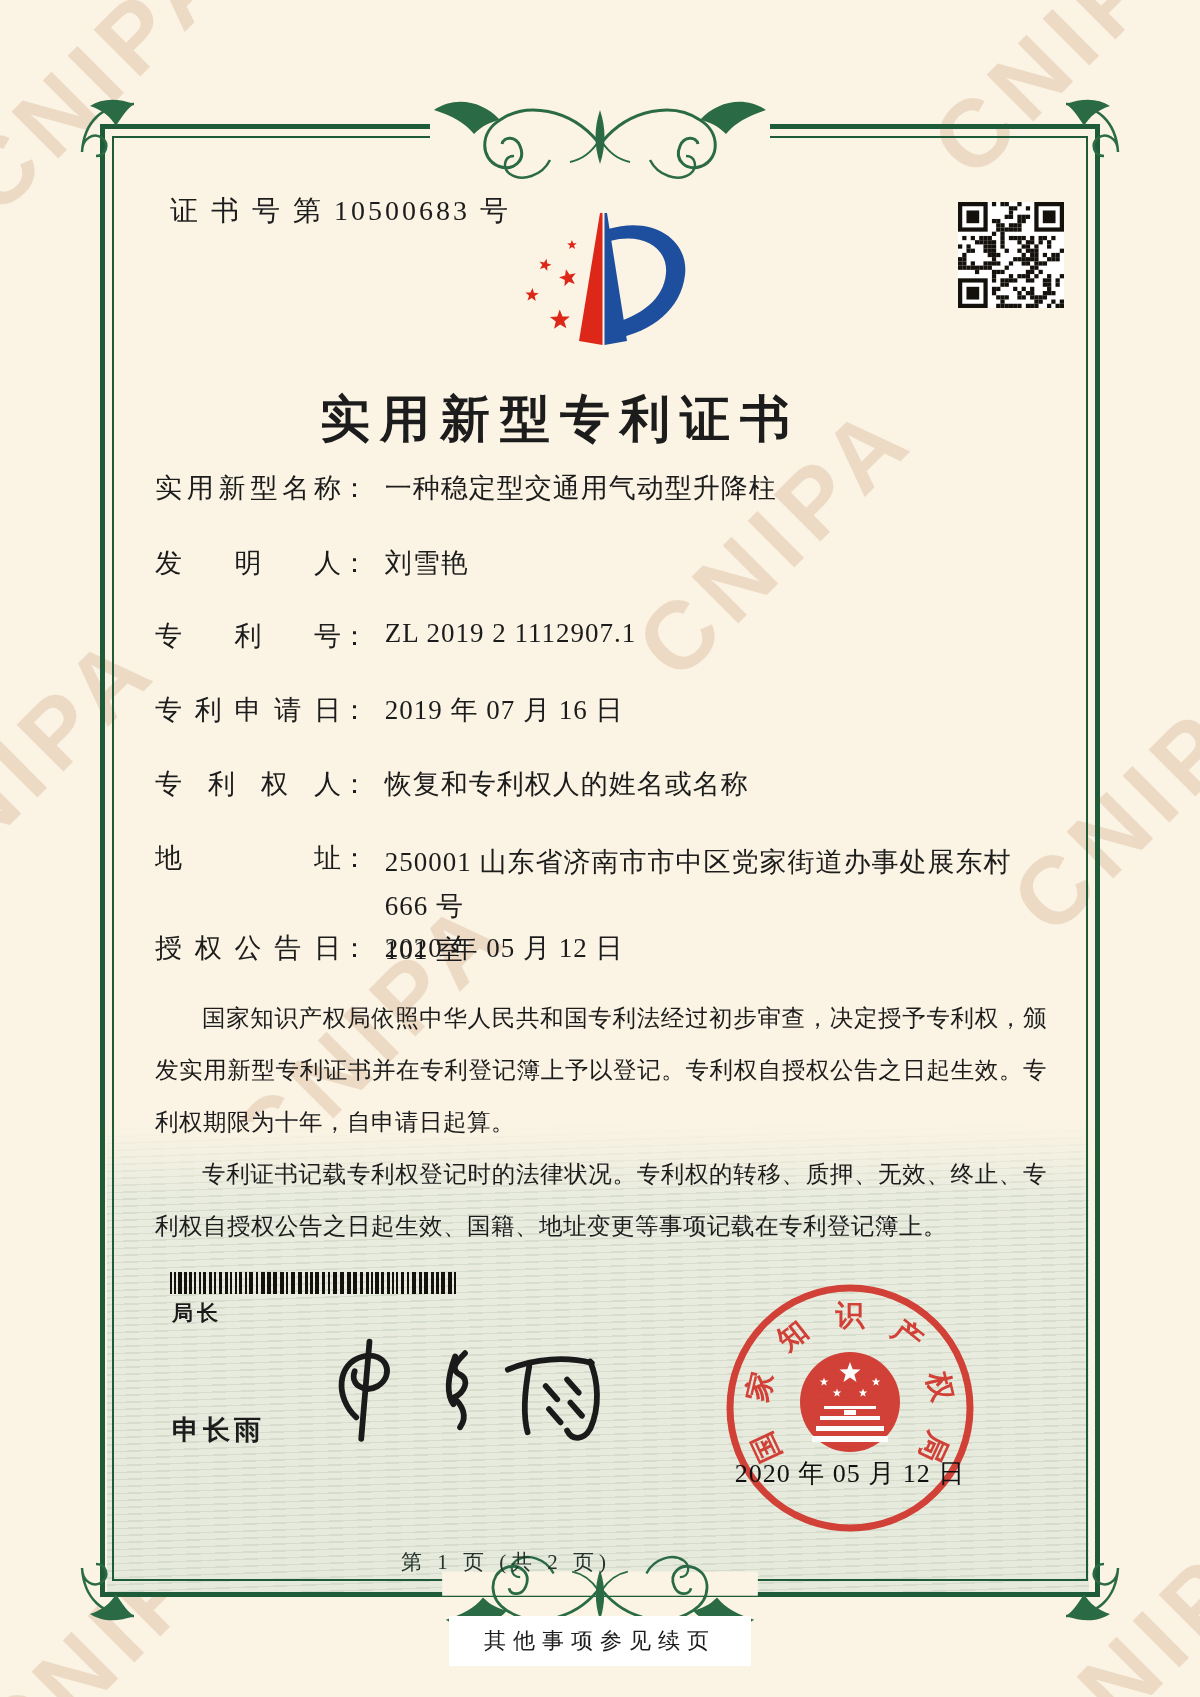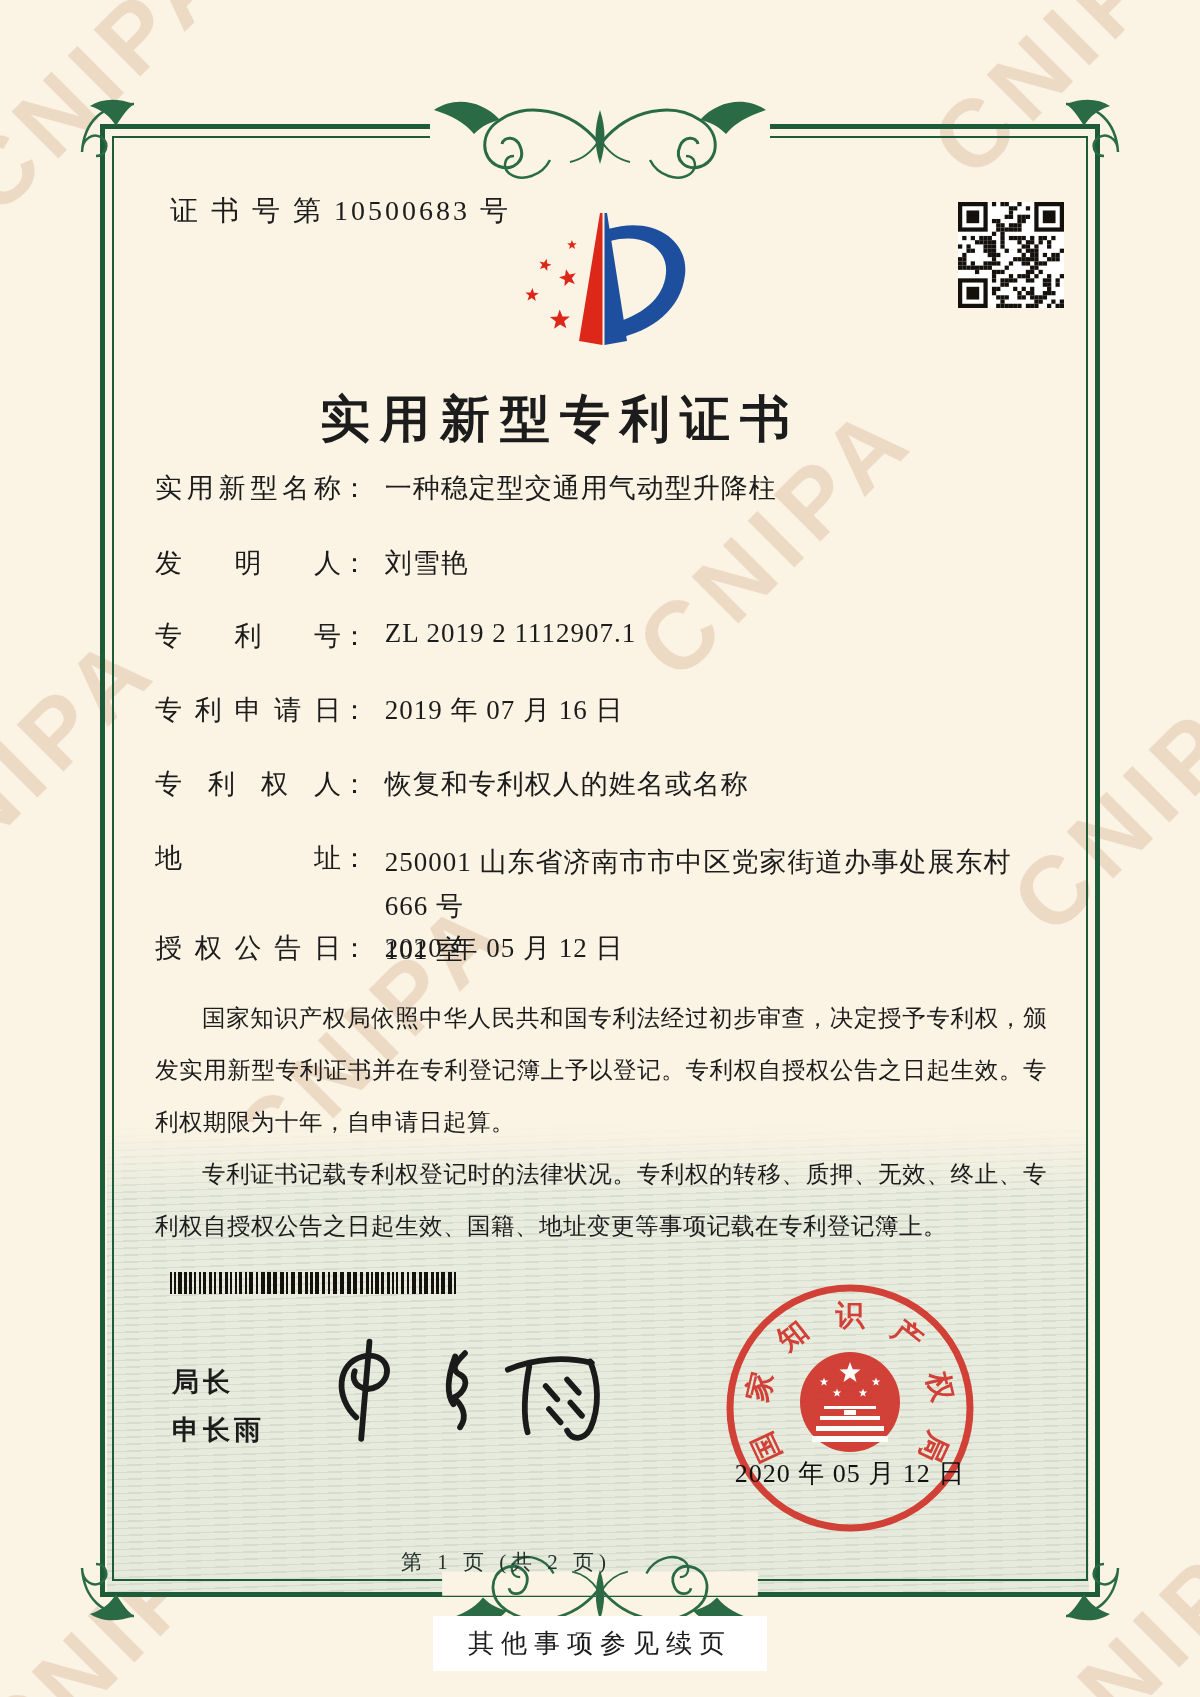--- a/index.html
+++ b/index.html
@@ -28,31 +28,31 @@
   .row{position:absolute;left:155px;width:930px;font-size:27px;white-space:nowrap;}
   .flabel{display:inline-block;width:186px;text-align:justify;text-align-last:justify;vertical-align:top;}
   .colon{display:inline-block;vertical-align:top;}
   .fvalue{display:inline-block;vertical-align:top;margin-left:10px;letter-spacing:1px;}
   .addrval{display:inline-block;vertical-align:top;margin-left:10px;letter-spacing:1px;line-height:44px;white-space:normal;max-width:660px;}
   .pair2{position:absolute;left:462px;top:0;}
   .pair2 .flabel2{letter-spacing:1px;}
   .paras{position:absolute;left:155px;top:992px;width:892px;}
   .paras p{margin:0;font-size:23.5px;line-height:52px;text-align:justify;text-indent:2em;letter-spacing:0.5px;}
   .barcode{position:absolute;left:170px;top:1272px;width:292px;height:22px;}
-  .officer-title{position:absolute;left:172px;top:1364px;font-family:"Liberation Sans","DejaVu Sans",sans-serif;
-                 font-weight:700;font-size:27px;letter-spacing:4px;}
+  .officer-title{position:absolute;left:172px;top:1299px;font-family:"Liberation Sans","DejaVu Sans",sans-serif;
+                 font-weight:700;font-size:21px;letter-spacing:4px;}
   .officer-name{position:absolute;left:172px;top:1412px;font-family:"Liberation Sans","DejaVu Sans",sans-serif;
                 font-weight:700;font-size:27px;letter-spacing:4px;}
   .signature{position:absolute;left:325px;top:1322px;width:280px;height:148px;}
   .seal{position:absolute;left:720px;top:1278px;width:260px;height:260px;opacity:0.93;}
   .seal-date{position:absolute;left:715px;top:1456px;width:270px;text-align:center;
              font-size:26px;letter-spacing:1px;color:#111;}
   .pageinfo{position:absolute;left:0;top:1548px;width:1012px;text-align:center;font-size:21px;letter-spacing:5px;color:#23322a;}
   .note{position:absolute;left:50%;top:1616px;transform:translateX(-50%);background:#ffffff;
-        padding:10px 35px;font-size:26px;letter-spacing:7px;white-space:nowrap;}
+        padding:10px 35px;font-size:22px;letter-spacing:7px;white-space:nowrap;}
 </style>
 </head>
 <body>
 
 <div class="page">
 
   <div class="wm" style="left:95px;top:75px">CNIPA</div>
   <div class="wm" style="left:1070px;top:38px">CNIPA</div>
   <div class="wm" style="left:775px;top:540px">CNIPA</div>
   <div class="wm" style="left:18px;top:770px">CNIPA</div>

